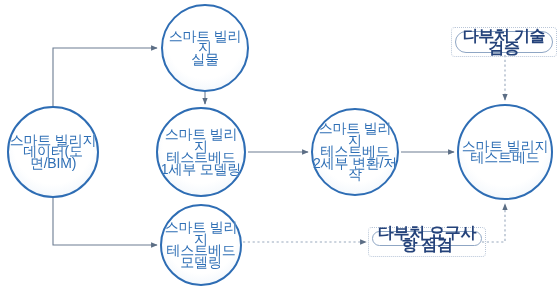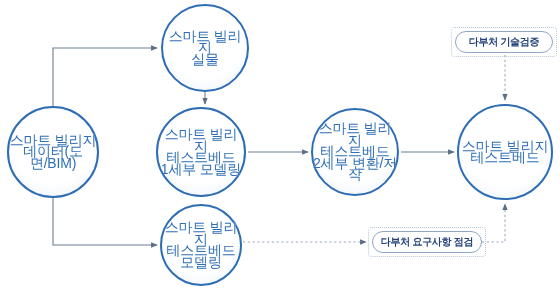--- a/index.html
+++ b/index.html
@@ -52,21 +52,21 @@
     border: 1.3px solid #8fa6c4;
     border-radius: 11px;
     background: #ffffff;
     display: flex;
     align-items: center;
     justify-content: center;
     text-align: center;
   }
   .box-label {
     color: #24427a;
-    font-size: 10px;
+    font-size: 16px;
     font-weight: bold;
     letter-spacing: -0.3px;
     line-height: 12px;
   }
   .box-shadow-frame {
     position: absolute;
     box-sizing: border-box;
     border: 1px dotted #b9c6d8;
     border-radius: 4px;
     background: transparent;
@@ -141,17 +141,17 @@
     <span class="node-label">스마트 빌리지
 테스트베드</span>
   </div>
 
   <div class="box-shadow-frame" style="left:451px; top:27px; width:106px; height:30px;"></div>
   <div class="box-node" style="left:455px; top:31px; width:98px; height:22px;">
     <span class="box-label">다부처 기술검증</span>
   </div>
 
   <div class="box-shadow-frame" style="left:368px; top:227px; width:118px; height:30px;"></div>
-  <div class="box-node" style="left:372px; top:231px; width:110px; height:22px;">
+  <div class="box-node" style="left:372px; top:231px; width:110px; height:15px;">
     <span class="box-label">다부처 요구사항 점검</span>
   </div>
 
 </div>
 
 </body></html>

